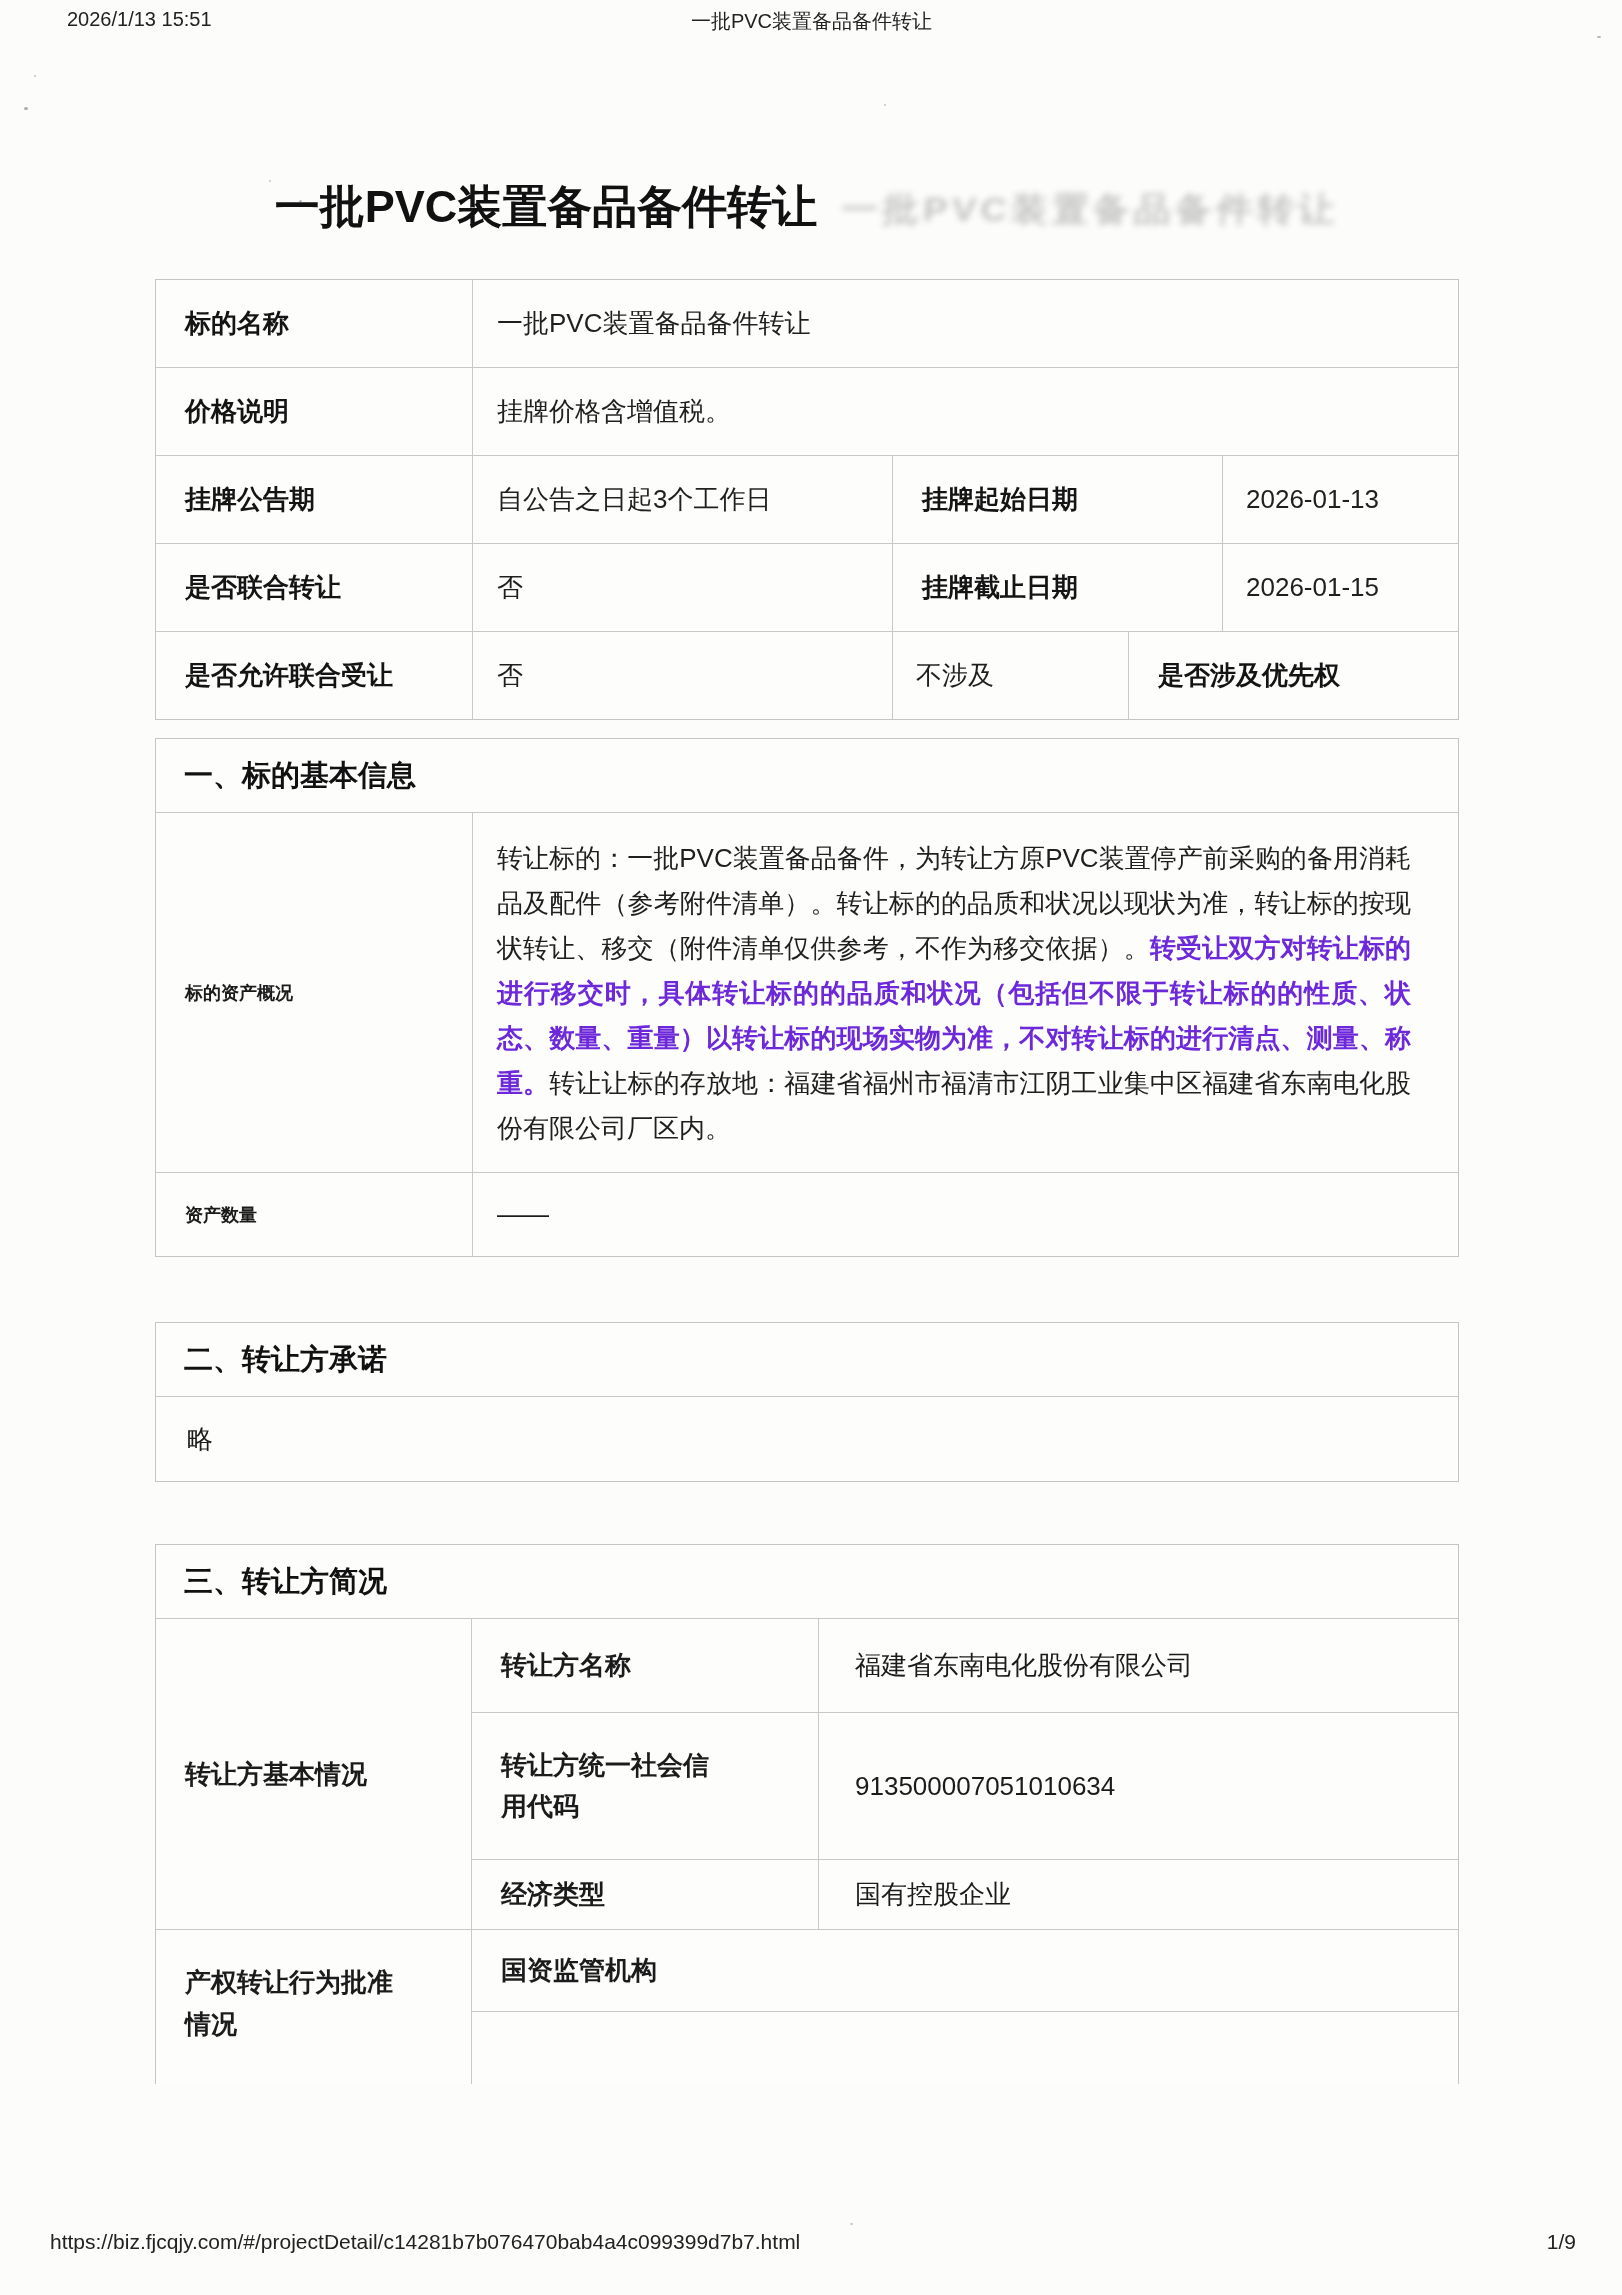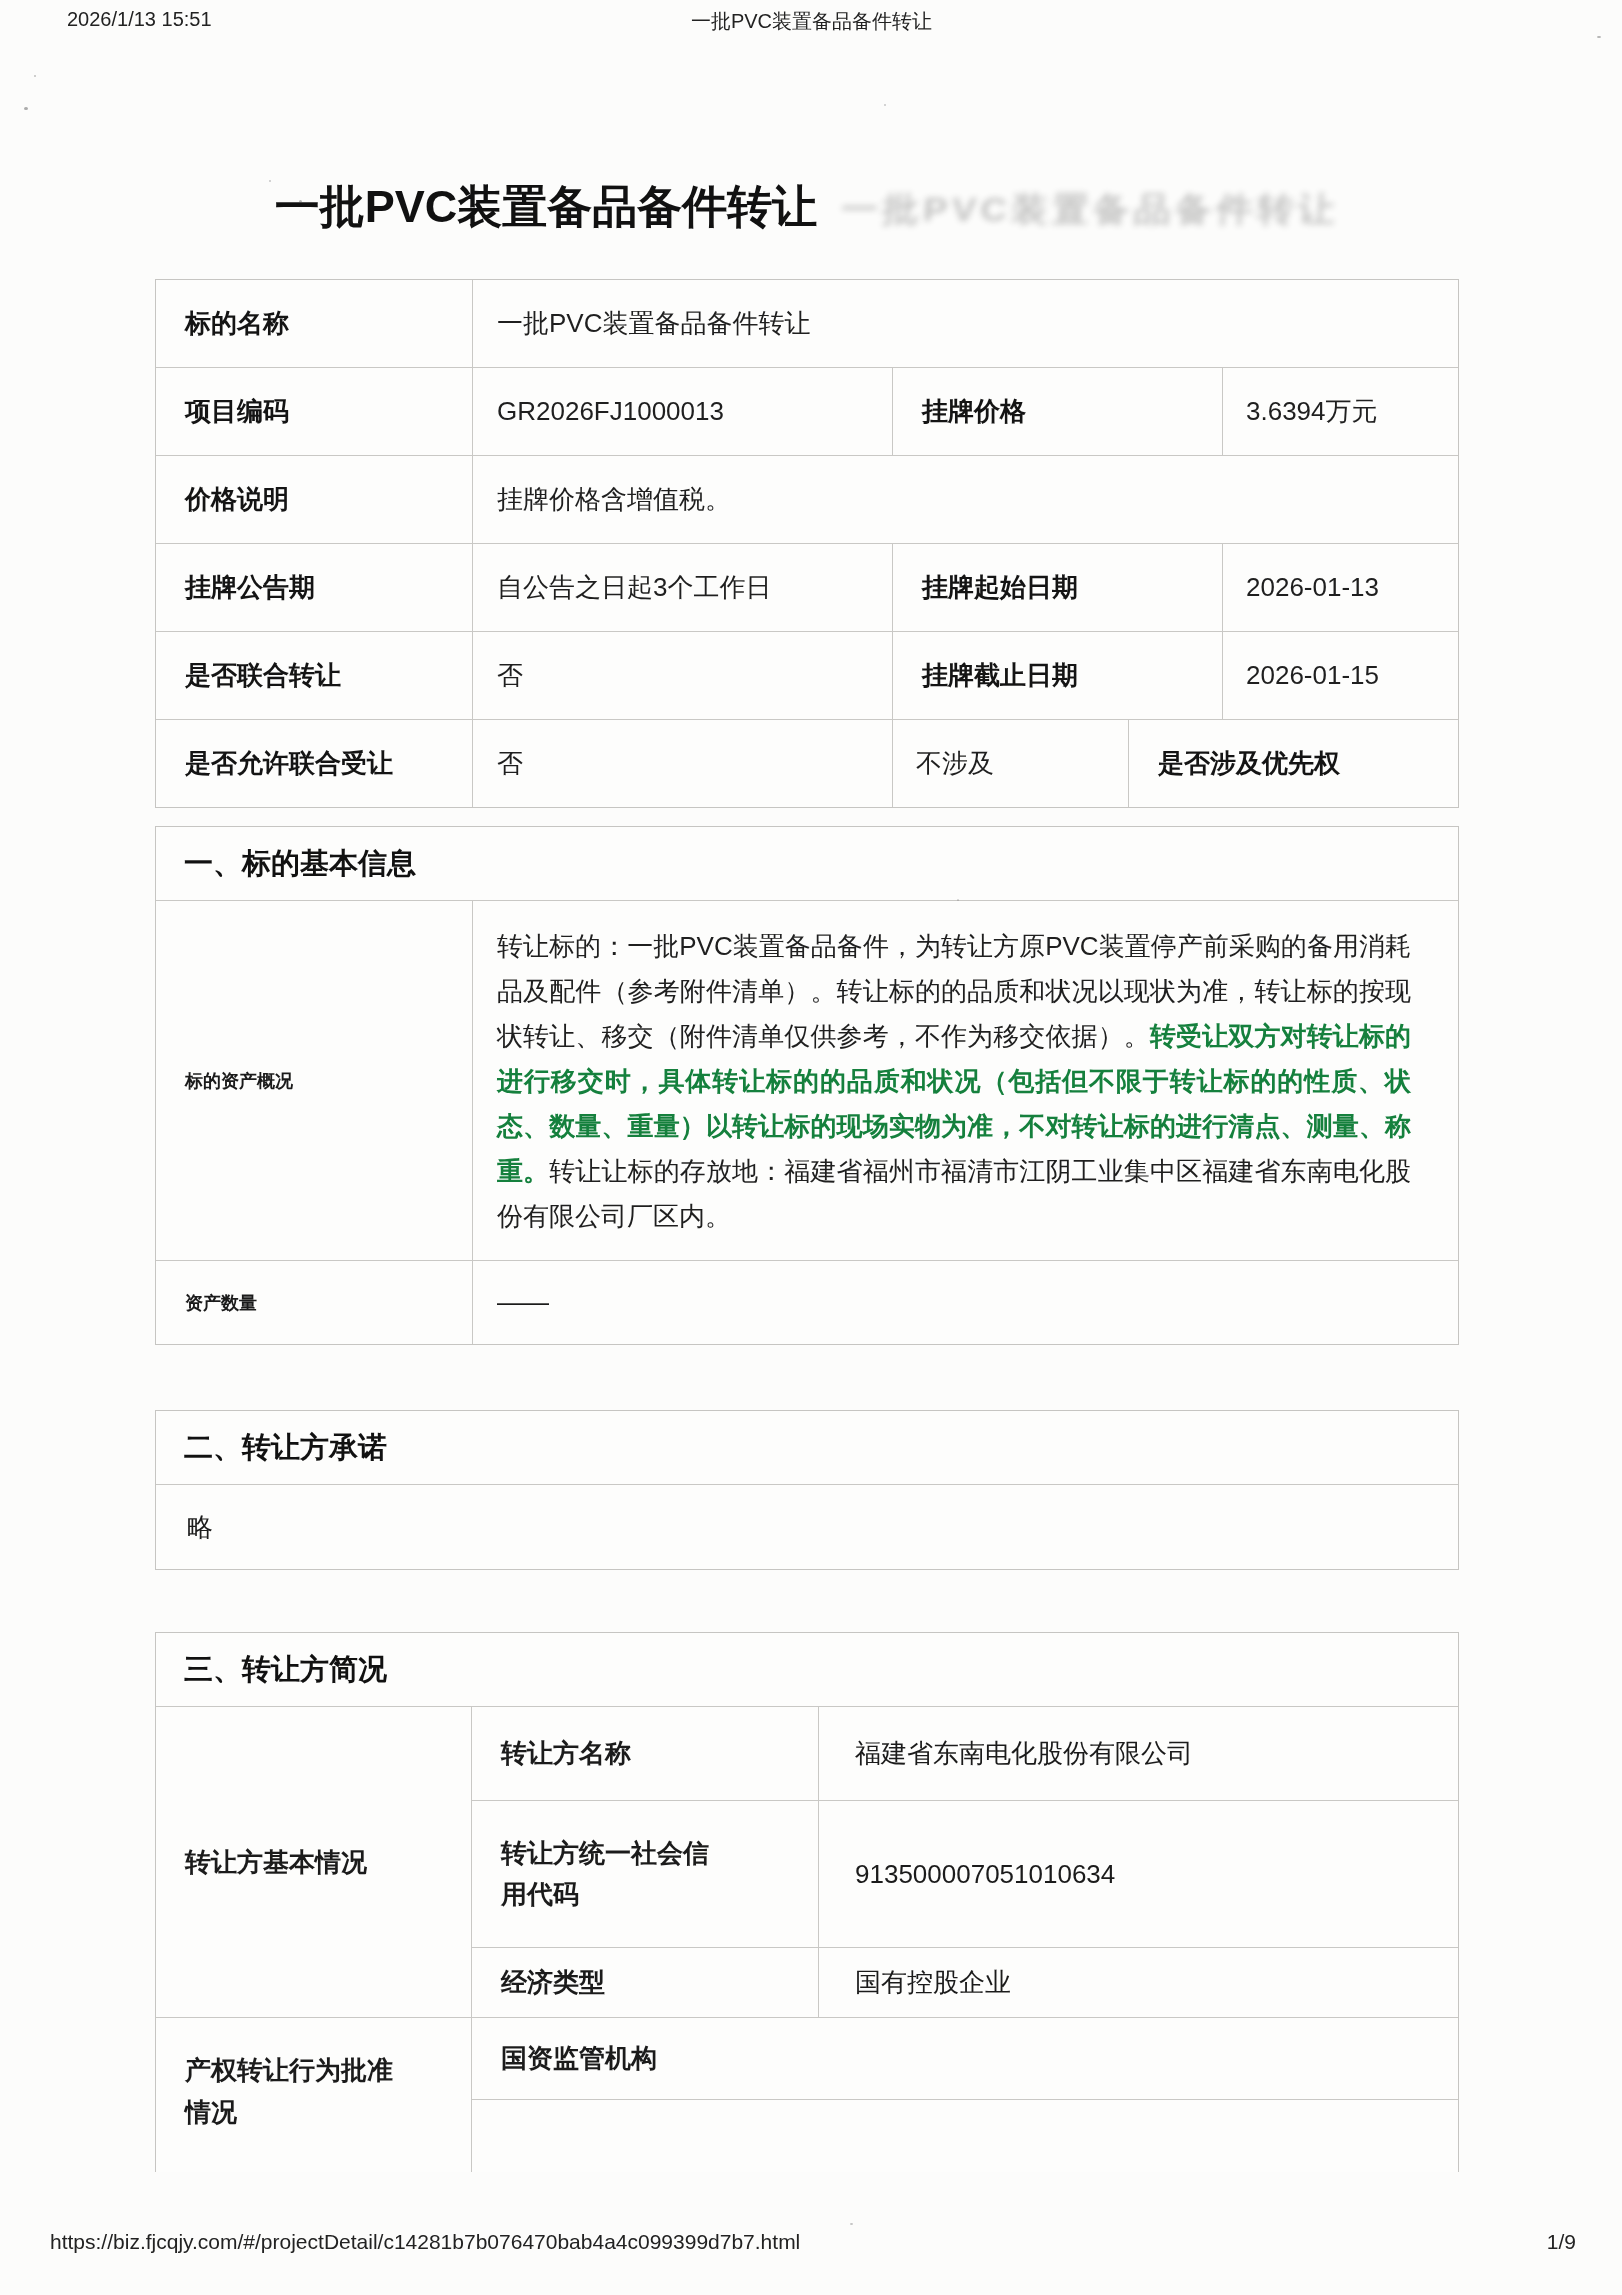--- a/index.html
+++ b/index.html
@@ -68,21 +68,21 @@
   .box-row { display:flex; }
   .box-row + .box-row { border-top:0.8px solid #c9c8c5; }
   .blabel { width:316px; flex:none; display:flex; align-items:center;
             padding-left:29px; box-sizing:border-box;
             font-size:18px; font-weight:bold; }
   .bval { flex:1; border-left:0.8px solid #c9c8c5; box-sizing:border-box; }
   .para {
     padding:23px 47px 21px 24px;
     font-size:26px; line-height:45px; text-align:justify; color:#1f1f1f;
   }
-  .para .bold { font-weight:bold; color:#15803d; }
+  .para .bold { font-weight:bold; color:#6d28d9; }
   .qty-row { min-height:83px; }
   .qty-row .bval { display:flex; align-items:center; padding-left:24px; font-size:26px; }
   .plain-row { min-height:84px; display:flex; align-items:center;
                padding-left:31px; font-size:26px; }
 
   
   .s3 { border-bottom:none; }
   .s3-group { display:flex; }
   .s3-group + .s3-group { border-top:0.8px solid #c9c8c5; }
   .outer-label { width:316px; flex:none; display:flex; align-items:center;
@@ -124,26 +124,20 @@
   <main class="content">
 
     <h1 class="page-title"><span>一批PVC装置备品备件转让</span><span class="ghost">一批PVC装置备品备件转让</span></h1>
 
     <section class="tbl">
       <div class="tr">
         <div class="td label c1">标的名称</div>
         <div class="td value cspan">一批PVC装置备品备件转让</div>
       </div>
       <div class="tr">
-        <div class="td label c1">项目编码</div>
-        <div class="td value c2">GR2026FJ1000013</div>
-        <div class="td label c3">挂牌价格</div>
-        <div class="td value c4">3.6394万元</div>
-      </div>
-      <div class="tr">
         <div class="td label c1">价格说明</div>
         <div class="td value cspan">挂牌价格含增值税。</div>
       </div>
       <div class="tr">
         <div class="td label c1">挂牌公告期</div>
         <div class="td value c2">自公告之日起3个工作日</div>
         <div class="td label c3">挂牌起始日期</div>
         <div class="td value c4">2026-01-13</div>
       </div>
       <div class="tr">

